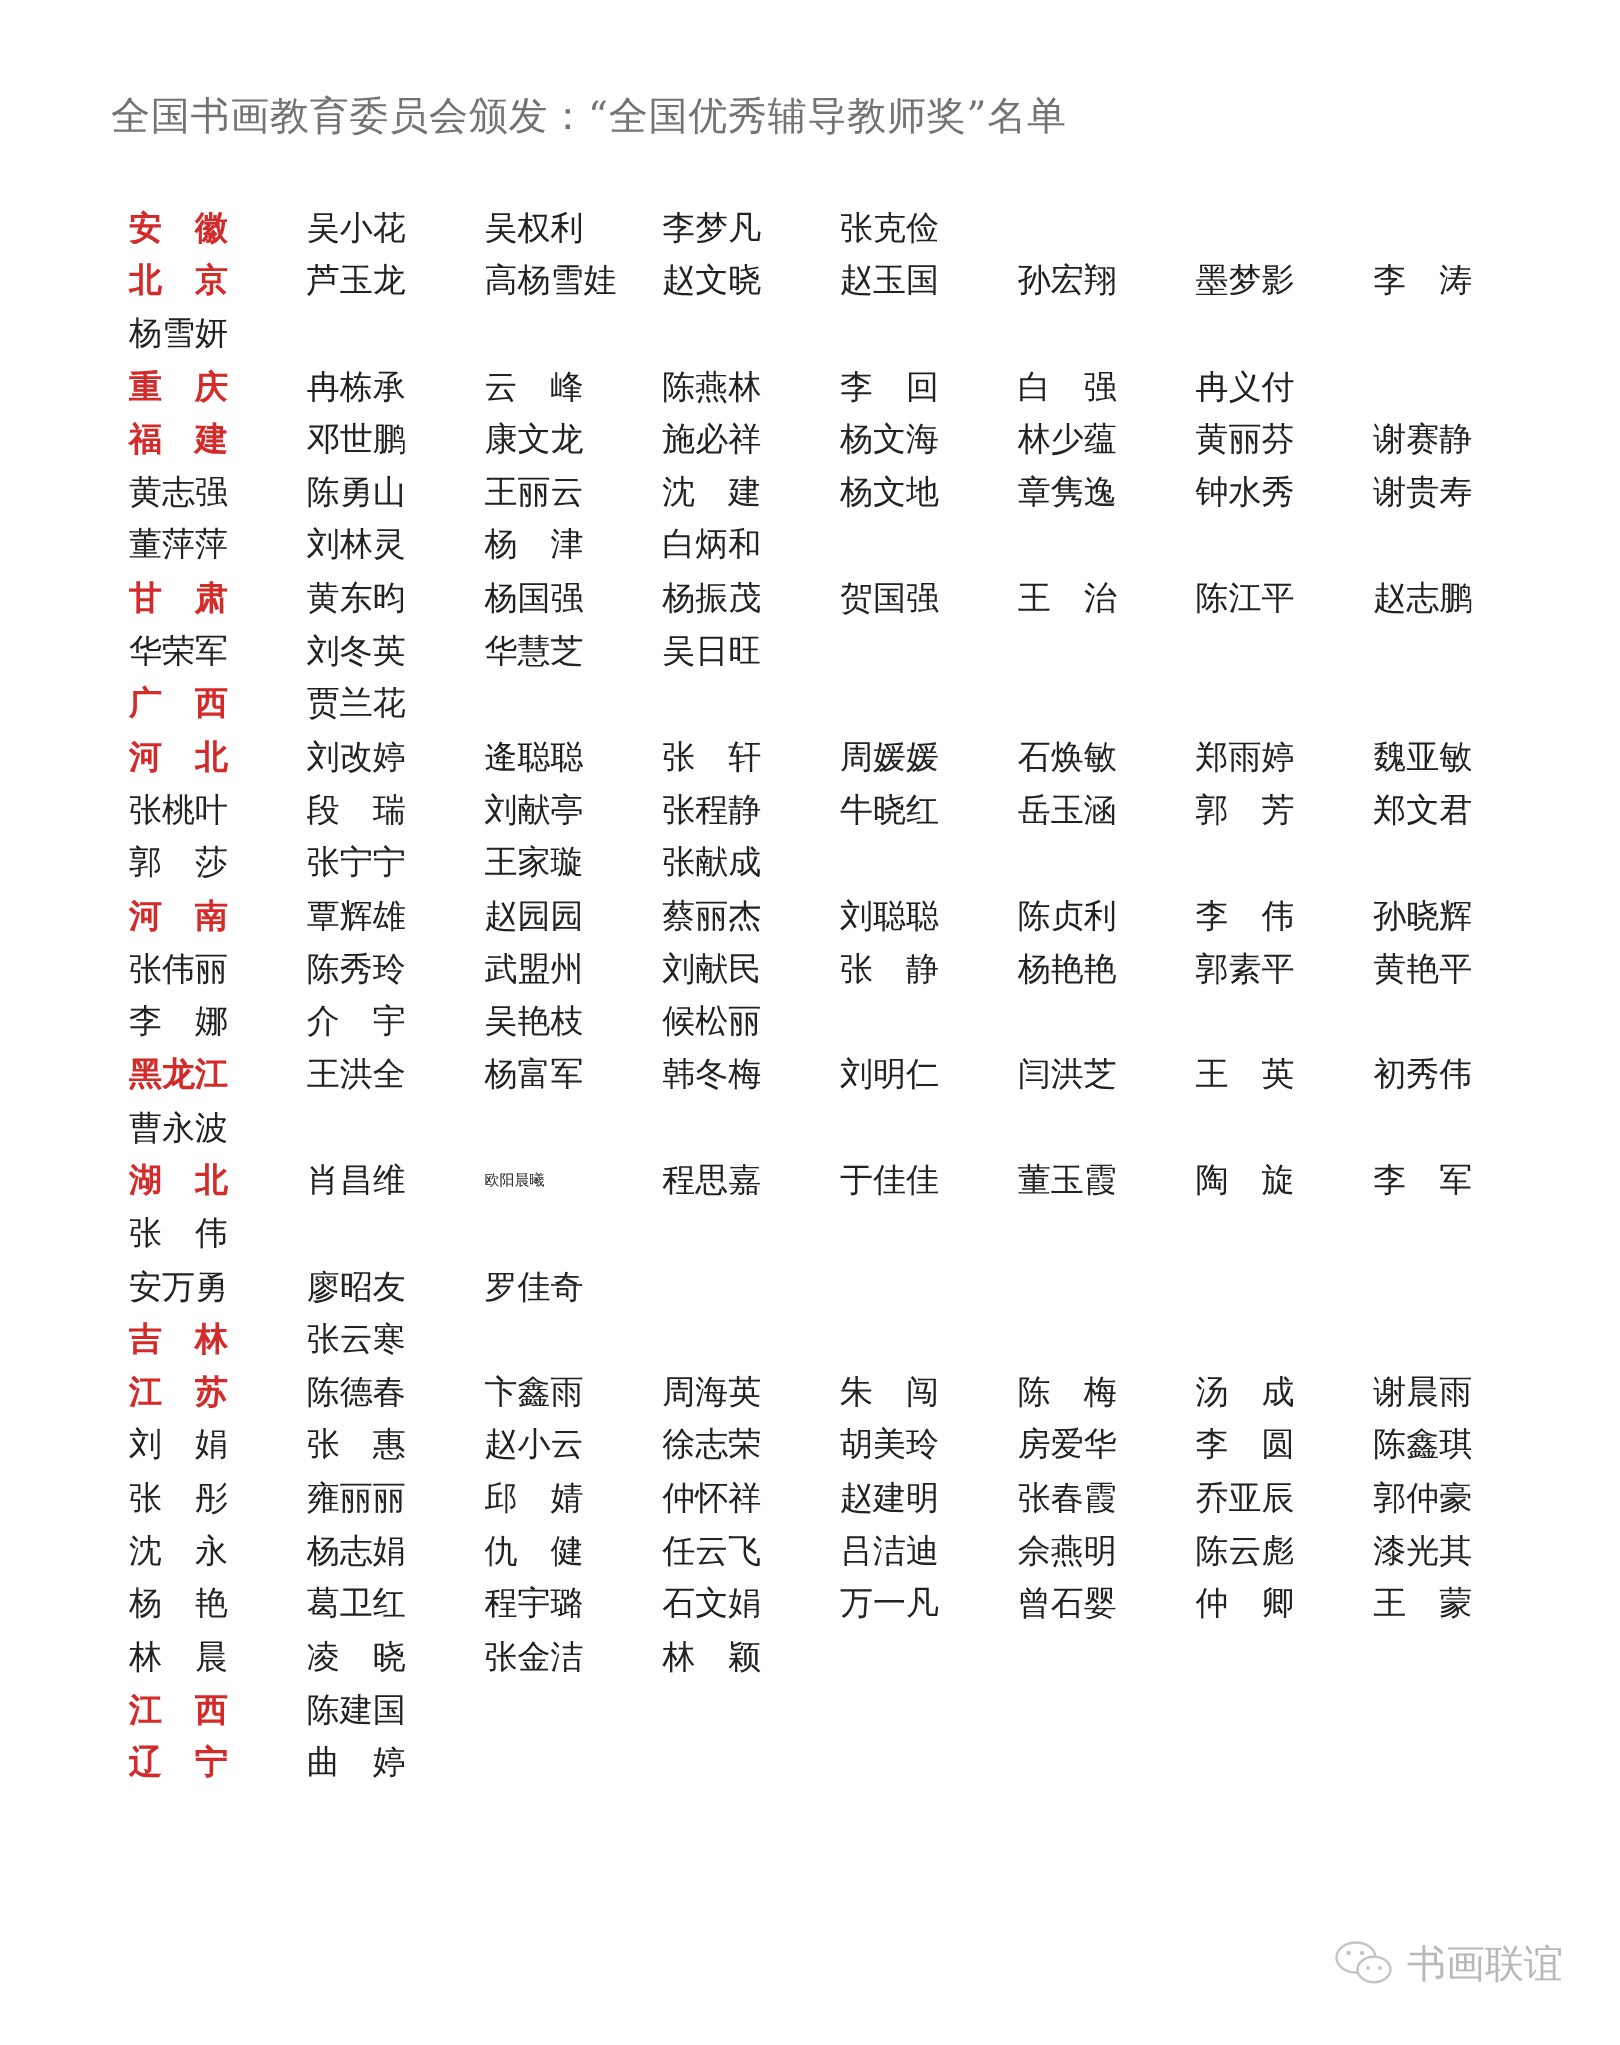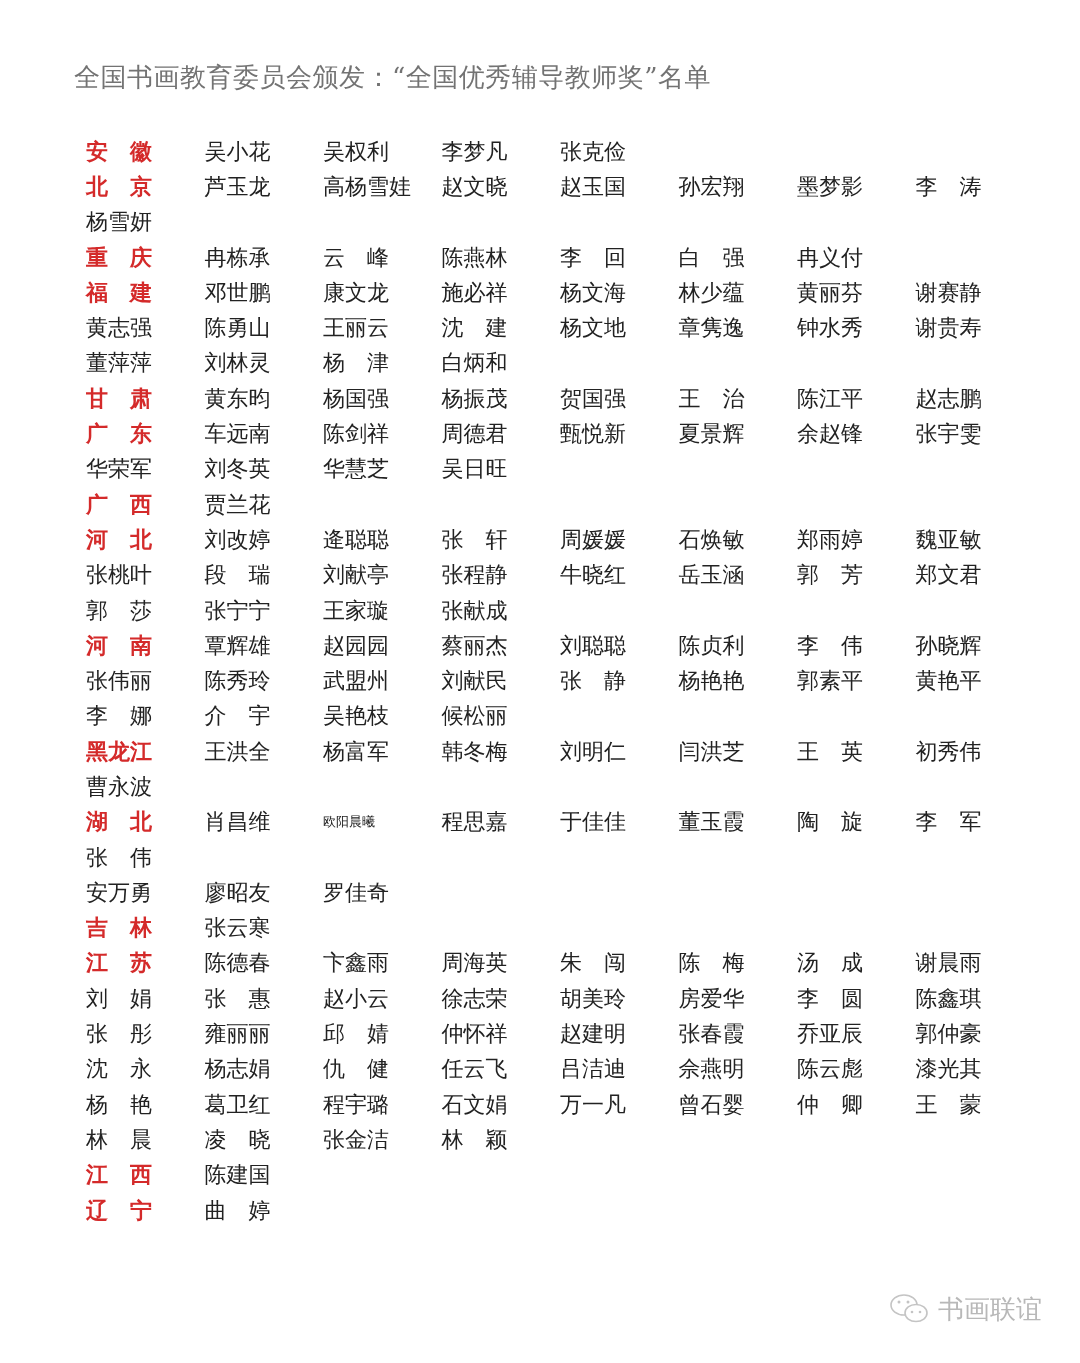--- a/index.html
+++ b/index.html
@@ -4,21 +4,21 @@
 <style>
   html, body { margin: 0; padding: 0; background: #ffffff; }
   body { width: 1080px; height: 1363px; position: relative; overflow: hidden;
          font-family: "DejaVu Serif", "Liberation Serif", serif; color: #222; }
   .title { position: absolute; left: 74px; top: 60px; font-size: 26px; font-weight: normal;
            color: #737373; letter-spacing: 0.5px; white-space: nowrap; }
   .list { position: absolute; left: 86px; top: 134px; width: 960px; }
   .row { height: 35.3px; display: flex; align-items: center; }
   .cell { width: 118.5px; font-size: 22px; white-space: nowrap; flex: none; }
   .prov { color: #d42a2a; font-weight: bold; }
-  .small { font-size: 13px; }
+  .small { font-size: 10px; }
   .watermark { position: absolute; left: 888px; top: 1292px; display: flex; 
                color: #b8b8b8; font-size: 26px; font-family: "DejaVu Sans", sans-serif; }
   .wm-icon { width: 44px; height: 34px; margin-right: 6px; }
 </style>
 </head>
 <body>
 
 <div class="title">全国书画教育委员会颁发：“全国优秀辅导教师奖”名单</div>
 
 <div class="list" id="list">
@@ -79,30 +79,20 @@
     </div>
     <div class="row">
       <span class="cell prov">甘　肃</span>
       <span class="cell">黄东昀</span>
       <span class="cell">杨国强</span>
       <span class="cell">杨振茂</span>
       <span class="cell">贺国强</span>
       <span class="cell">王　治</span>
       <span class="cell">陈江平</span>
       <span class="cell">赵志鹏</span>
-    </div>
-    <div class="row">
-      <span class="cell prov">广　东</span>
-      <span class="cell">车远南</span>
-      <span class="cell">陈剑祥</span>
-      <span class="cell">周德君</span>
-      <span class="cell">甄悦新</span>
-      <span class="cell">夏景辉</span>
-      <span class="cell">余赵锋</span>
-      <span class="cell">张宇雯</span>
     </div>
     <div class="row">
       <span class="cell">华荣军</span>
       <span class="cell">刘冬英</span>
       <span class="cell">华慧芝</span>
       <span class="cell">吴日旺</span>
     </div>
     <div class="row">
       <span class="cell prov">广　西</span>
       <span class="cell">贾兰花</span>

